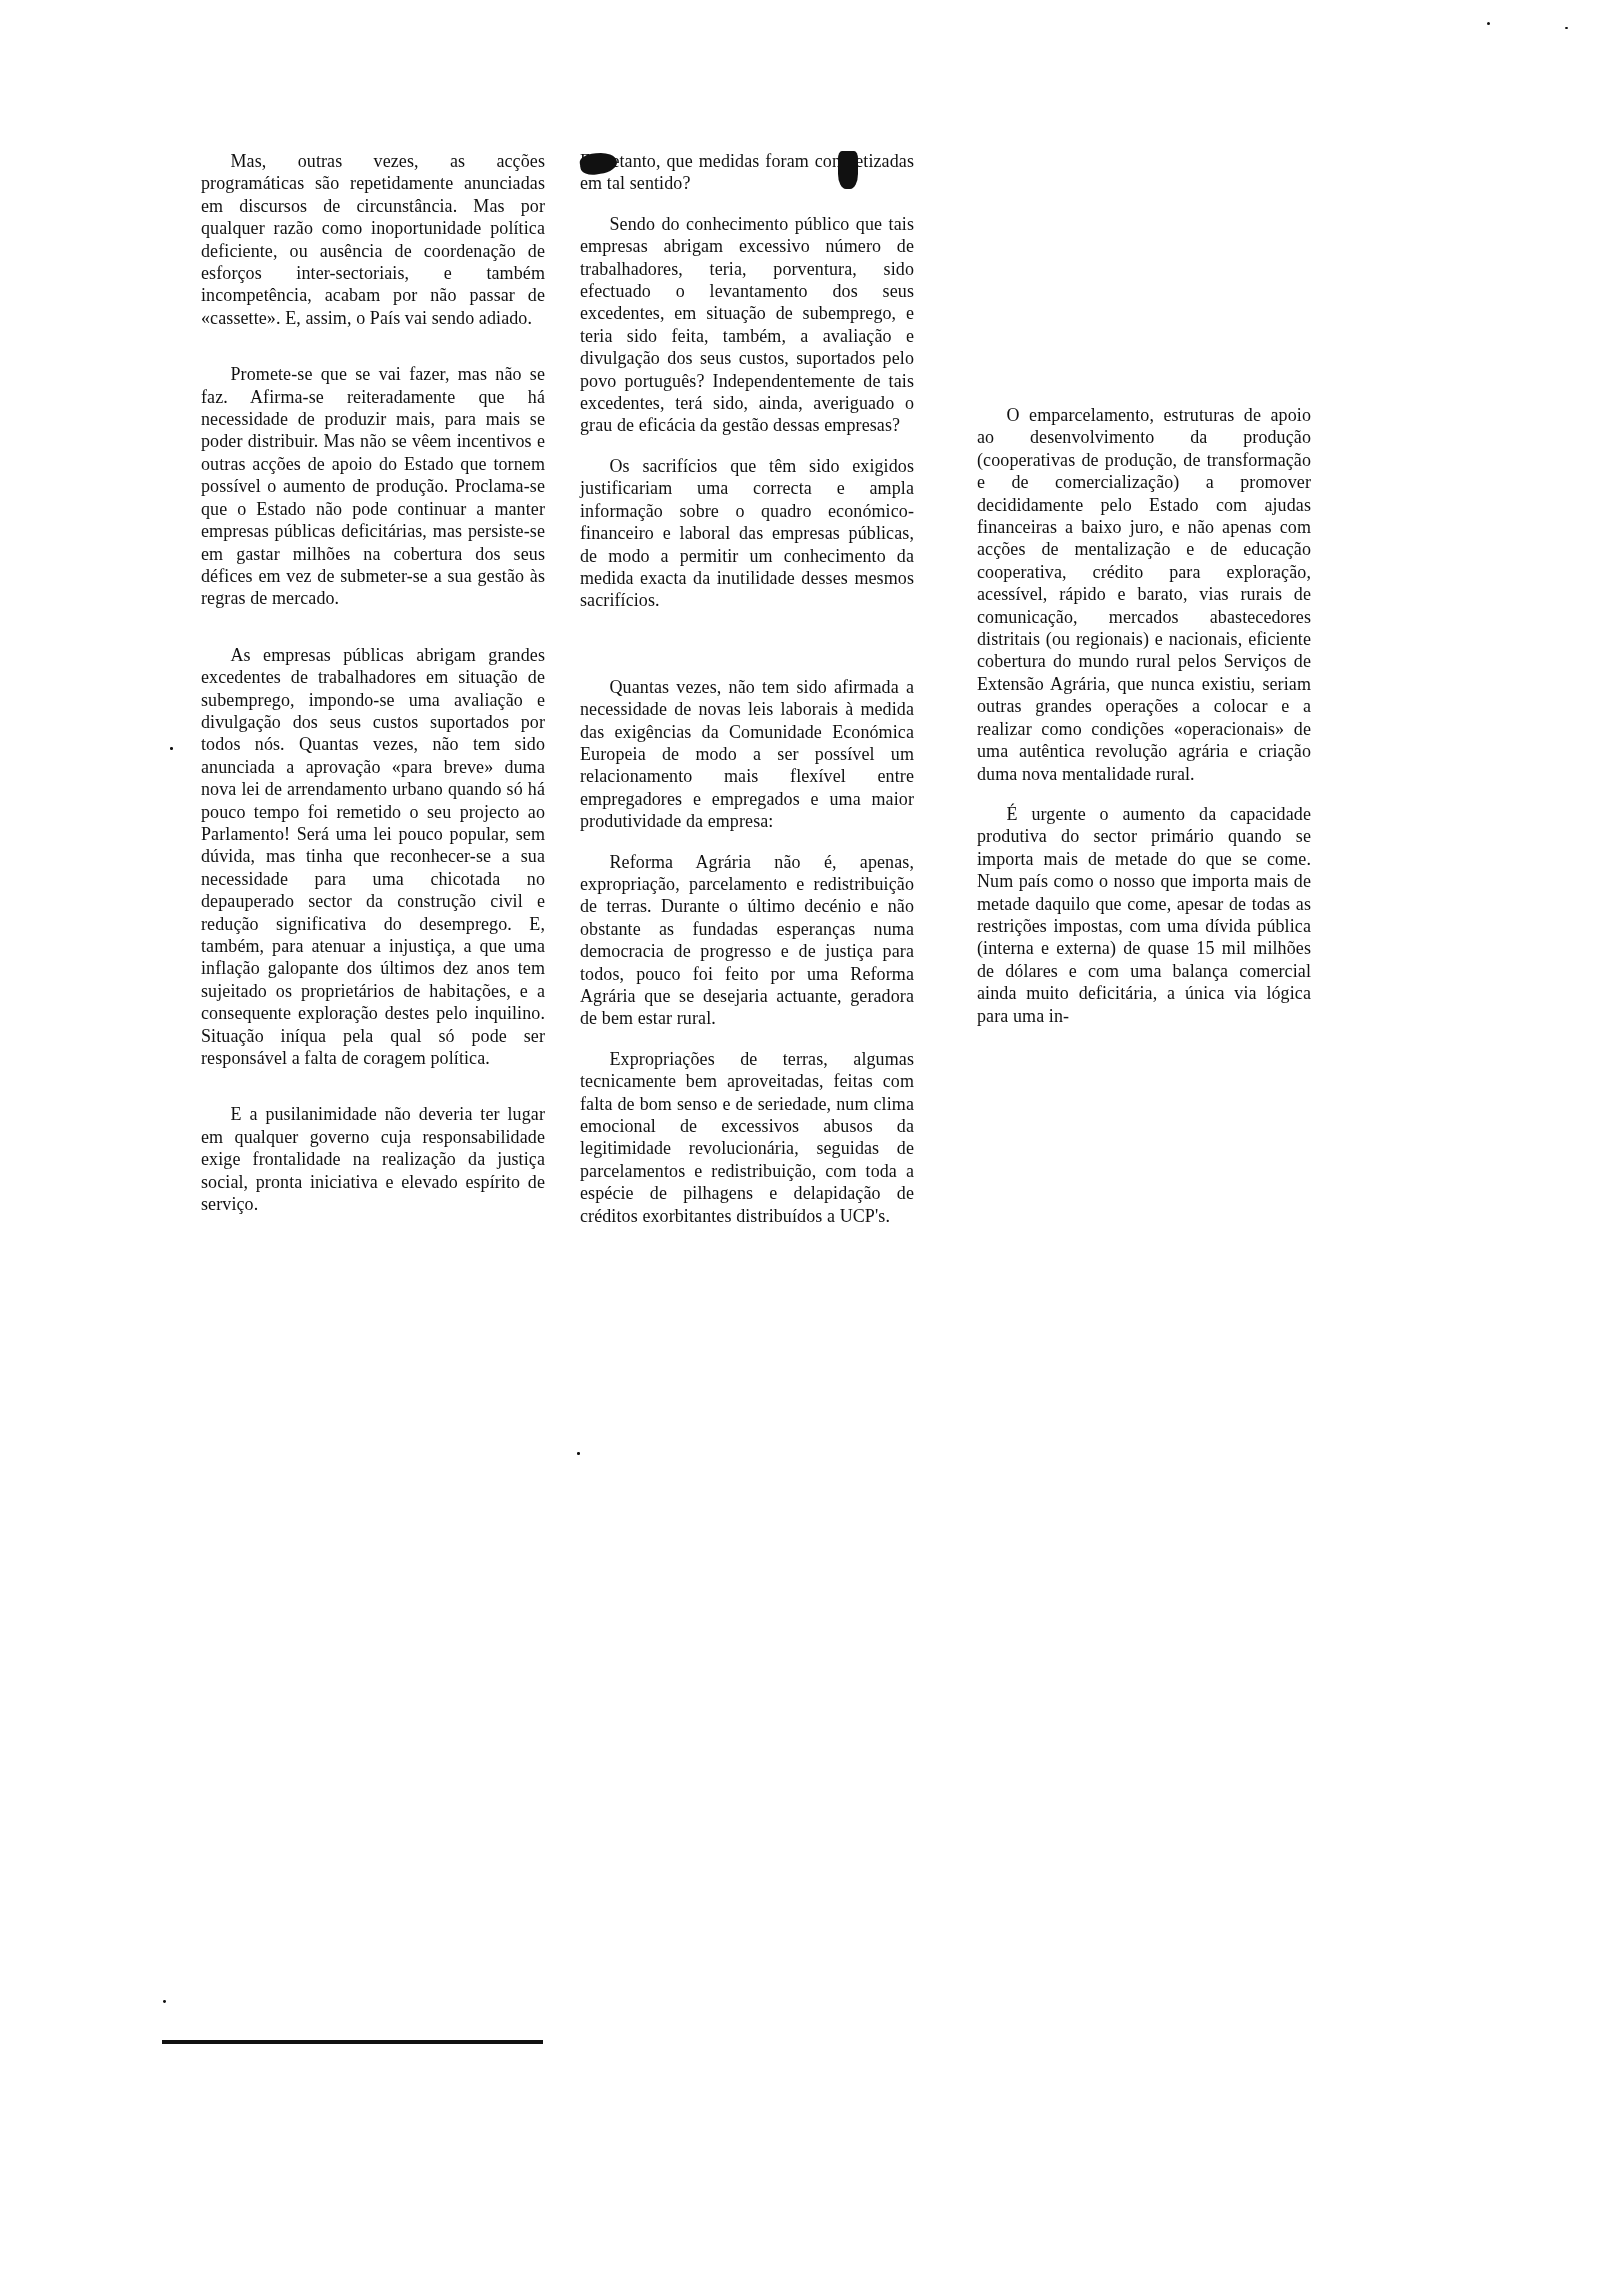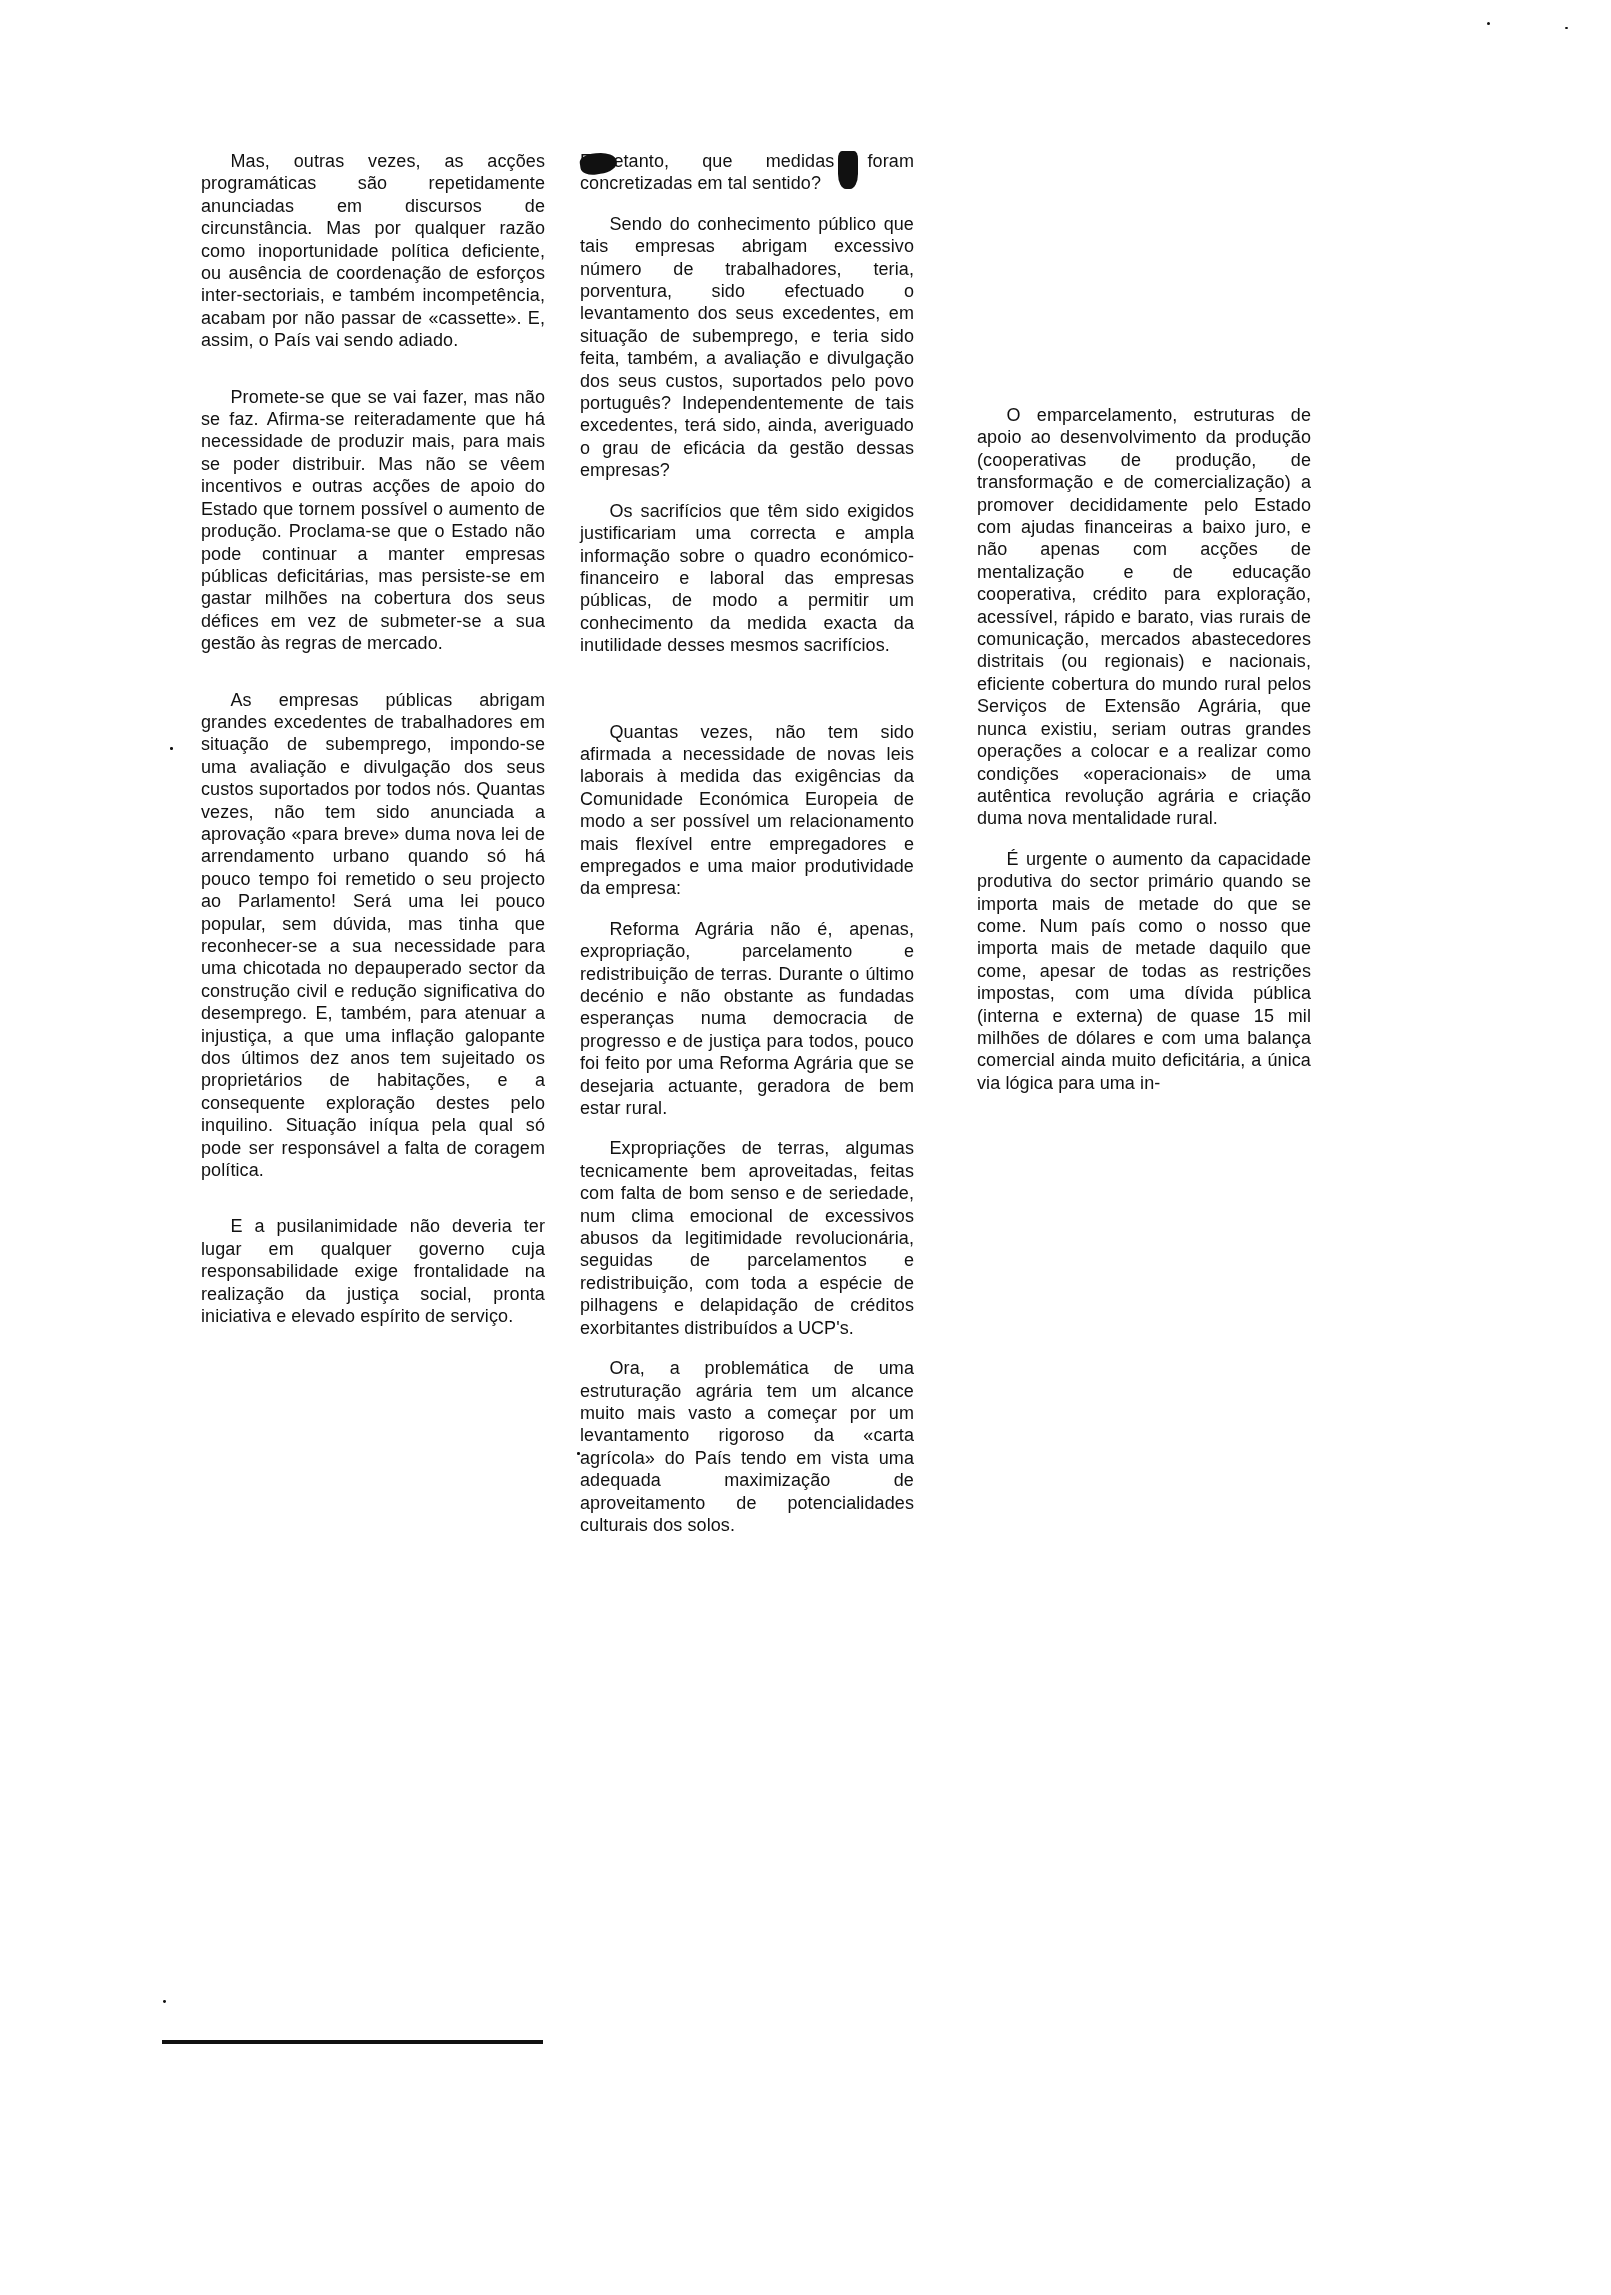--- a/index.html
+++ b/index.html
@@ -9,20 +9,21 @@
     color: #111111;
   }
   .page { position: absolute; inset: 0; background: #ffffff; }
   .col {
     position: absolute;
     font-size: 18px;
     line-height: 22.4px;
     text-align: justify;
     hyphens: manual;
     letter-spacing: 0.1px;
+    font-family: Liberation Serif, serif;
   }
   .col p { margin: 0; text-indent: 29.5px; }
   .col p.gap-lg { margin-top: 34px; }
   .col p.gap-sm { margin-top: 18px; }
   .col p.gap-xl { margin-top: 64px; }
   .col p.no-indent { text-indent: 0; }
   #col-left  { left: 201px;  top: 150px; width: 344px; }
   #col-mid   { left: 580px; top: 150px; width: 334px; }
   #col-right { left: 977px; top: 404px; width: 334px; }
   .rule {
@@ -47,21 +48,20 @@
     <p class="gap-lg">E a pusilanimidade não deveria ter lugar em qualquer governo cuja responsabilidade exige frontalidade na realização da justiça social, pronta iniciativa e elevado espírito de serviço.</p>
   </div>
 
   <div class="col" id="col-mid">
     <p class="no-indent">Entretanto, que medidas foram concretizadas em tal sentido?</p>
     <p class="gap-sm">Sendo do conhecimento público que tais empresas abrigam excessivo número de trabalhadores, teria, porventura, sido efectuado o levantamento dos seus excedentes, em situação de subemprego, e teria sido feita, também, a avaliação e divulgação dos seus custos, suportados pelo povo português? Independentemente de tais excedentes, terá sido, ainda, averiguado o grau de eficácia da gestão dessas empresas?</p>
     <p class="gap-sm">Os sacrifícios que têm sido exigidos justificariam uma correcta e ampla informação sobre o quadro económico-financeiro e laboral das empresas públicas, de modo a permitir um conhecimento da medida exacta da inutilidade desses mesmos sacrifícios.</p>
     <p class="gap-xl">Quantas vezes, não tem sido afirmada a necessidade de novas leis laborais à medida das exigências da Comunidade Económica Europeia de modo a ser possível um relacionamento mais flexível entre empregadores e empregados e uma maior produtividade da empresa:</p>
     <p class="gap-sm">Reforma Agrária não é, apenas, expropriação, parcelamento e redistribuição de terras. Durante o último decénio e não obstante as fundadas esperanças numa democracia de progresso e de justiça para todos, pouco foi feito por uma Reforma Agrária que se desejaria actuante, geradora de bem estar rural.</p>
     <p class="gap-sm">Expropriações de terras, algumas tecnicamente bem aproveitadas, feitas com falta de bom senso e de seriedade, num clima emocional de excessivos abusos da legitimidade revolucionária, seguidas de parcelamentos e redistribuição, com toda a espécie de pilhagens e delapidação de créditos exorbitantes distribuídos a UCP's.</p>
-    <p class="gap-sm">Ora, a problemática de uma estruturação agrária tem um alcance muito mais vasto a começar por um levantamento rigoroso da «carta agrícola» do País tendo em vista uma adequada maximização de aproveitamento de potencialidades culturais dos solos.</p>
   </div>
 
   <div class="col" id="col-right">
     <p>O emparcelamento, estruturas de apoio ao desenvolvimento da produção (cooperativas de produção, de transformação e de comercialização) a promover decididamente pelo Estado com ajudas financeiras a baixo juro, e não apenas com acções de mentalização e de educação cooperativa, crédito para exploração, acessível, rápido e barato, vias rurais de comunicação, mercados abastecedores distritais (ou regionais) e nacionais, eficiente cobertura do mundo rural pelos Serviços de Extensão Agrária, que nunca existiu, seriam outras grandes operações a colocar e a realizar como condições «operacionais» de uma autêntica revolução agrária e criação duma nova mentalidade rural.</p>
     <p class="gap-sm">É urgente o aumento da capacidade produtiva do sector primário quando se importa mais de metade do que se come. Num país como o nosso que importa mais de metade daquilo que come, apesar de todas as restrições impostas, com uma dívida pública (interna e externa) de quase 15 mil milhões de dólares e com uma balança comercial ainda muito deficitária, a única via lógica para uma in-</p>
   </div>
 
   <div class="rule"></div>
 
   <div class="ink-blot" style="left:580px;top:153px;width:37px;height:20.6px;transform:rotate(-8deg);"></div>

